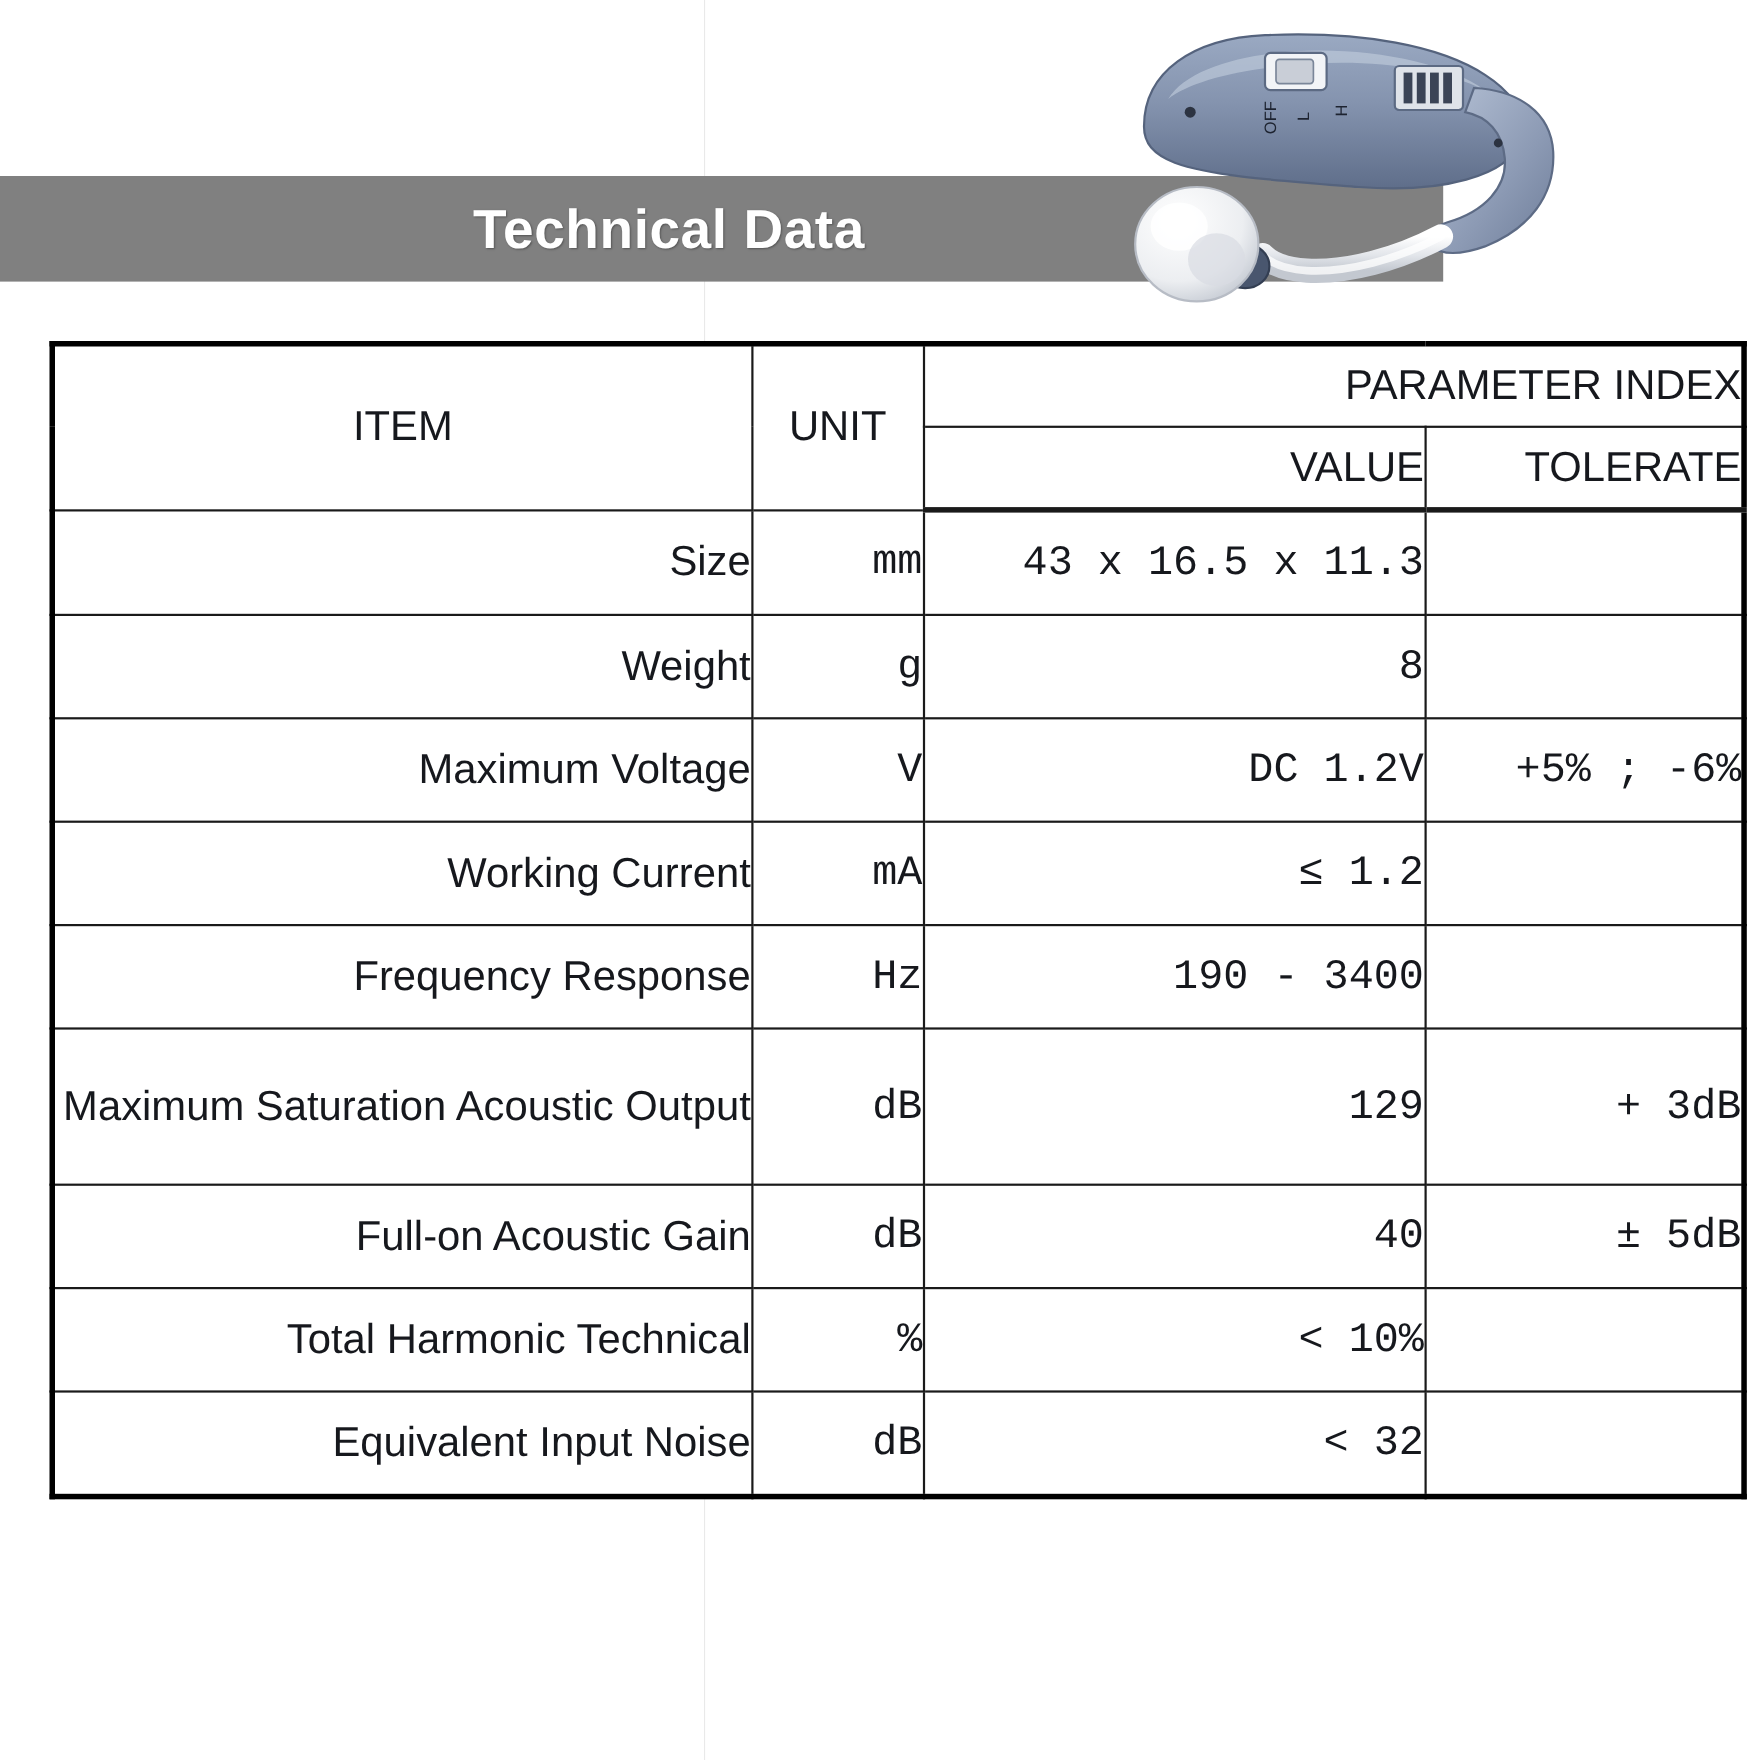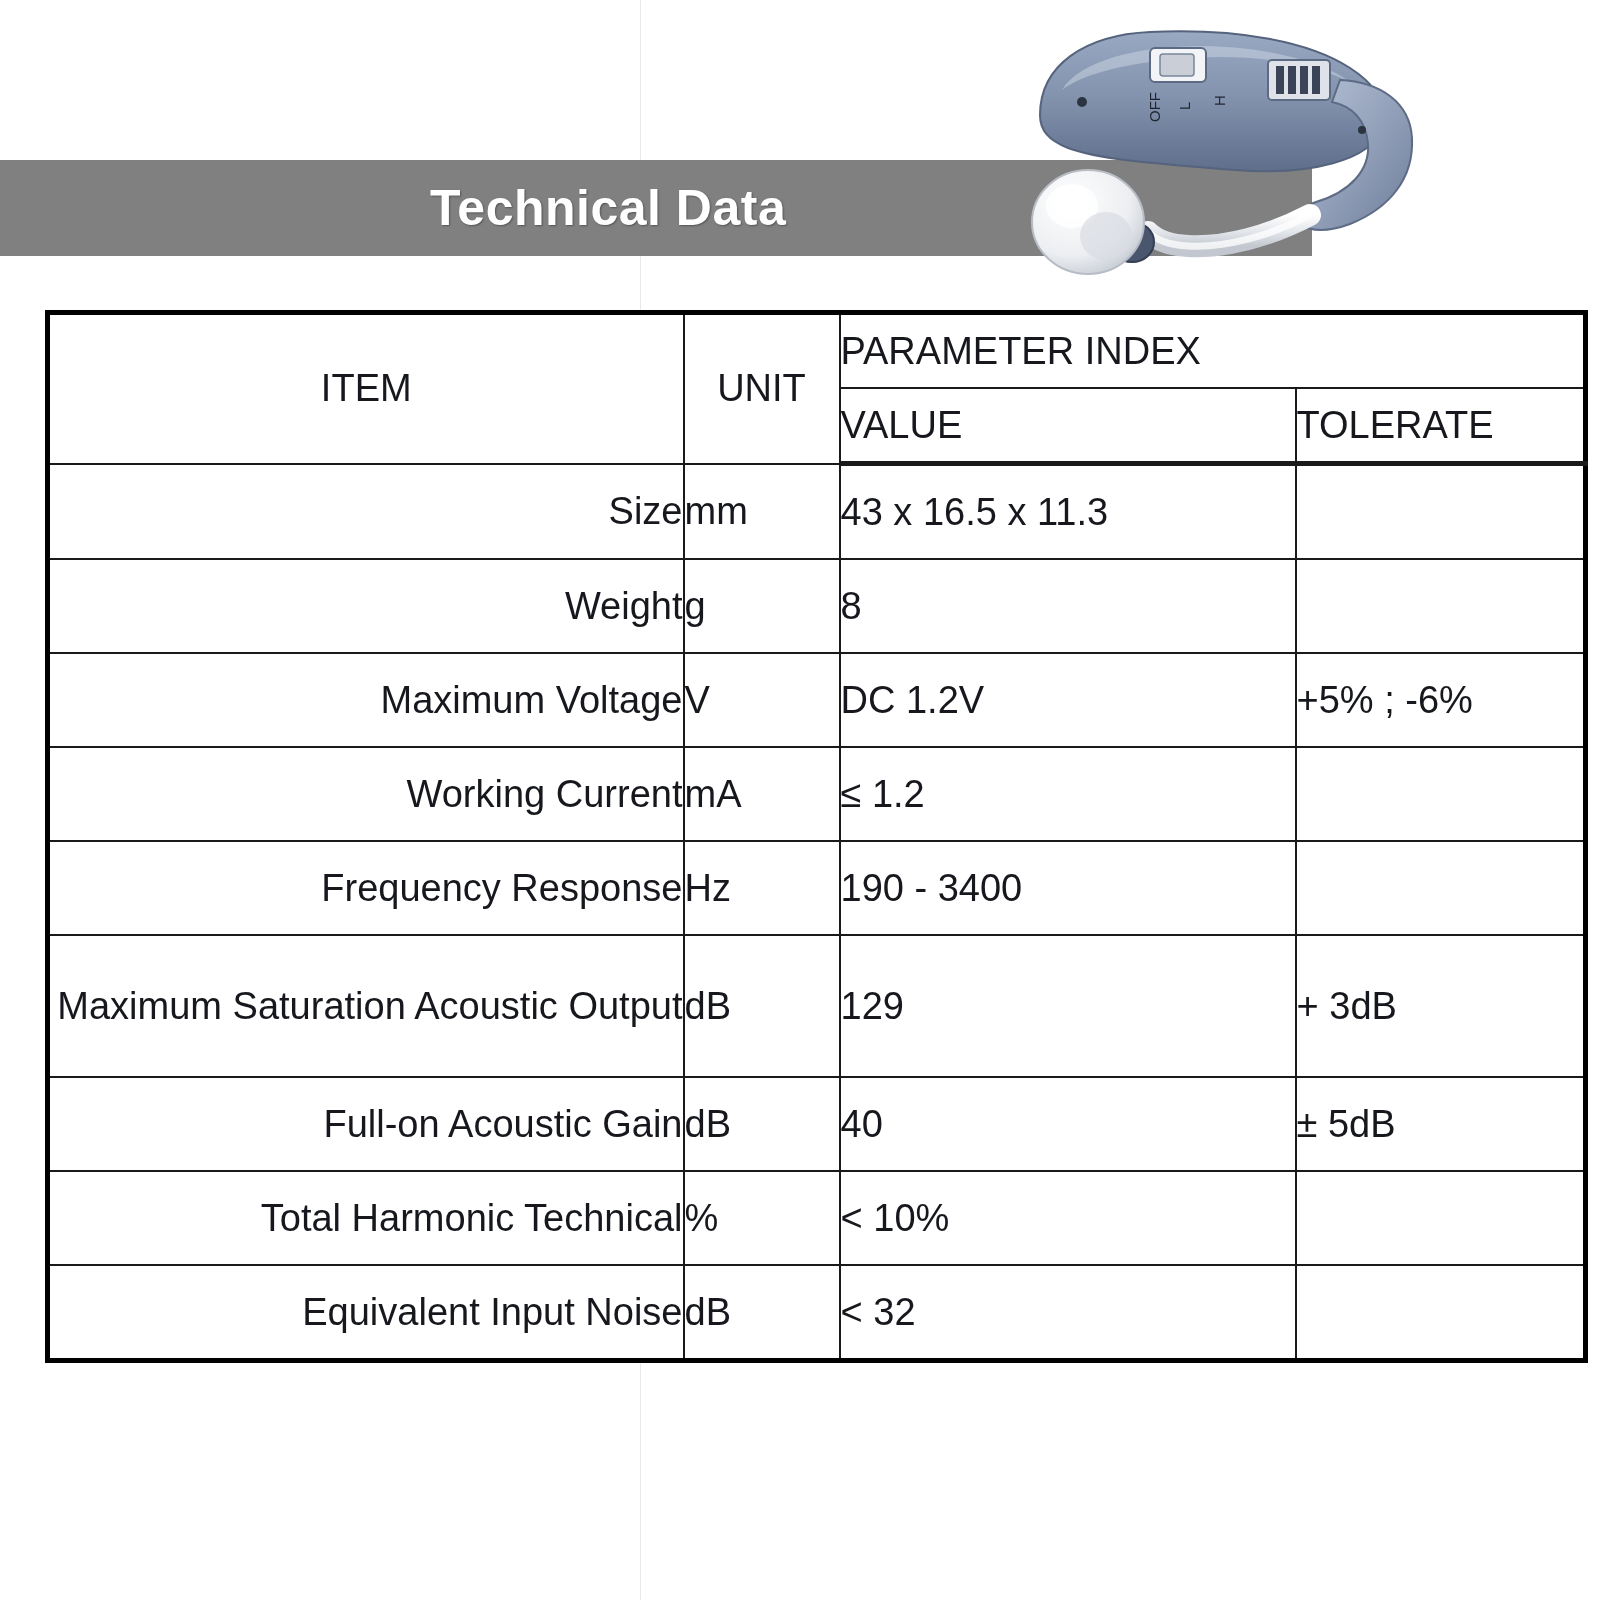--- a/index.html
+++ b/index.html
@@ -76,21 +76,21 @@
     font-size: 38px;
     color: #16181d;
     padding: 0;
   }
   .col-item  { width: 636px; }
   .col-unit  { width: 156px; }
   .col-value { width: 456px; }
   .col-tol   { width: 290px; }
 
   .head-cell {
-    text-align: left;
+    text-align: right;
     font-size: 40px;
     height: 72px;
   }
   .head-tall {
     text-align: center;
     font-size: 40px;
   }
   thead tr.head-bottom td {
     border-bottom-width: 5px;
   }
@@ -98,22 +98,23 @@
     border: 5px solid #000;
   }
 
   td.item {
     text-align: right;
     padding-left: 34px;
     height: 92px;
     line-height: 1.18;
   }
   td.center {
-    text-align: left;
+    text-align: right;
     height: 92px;
+    font-family: Liberation Mono, monospace;
   }
   td.two-line {
     height: 140px;
   }
 
   .nowrap { white-space: nowrap; }
 </style>
 </head>
 <body>
 

